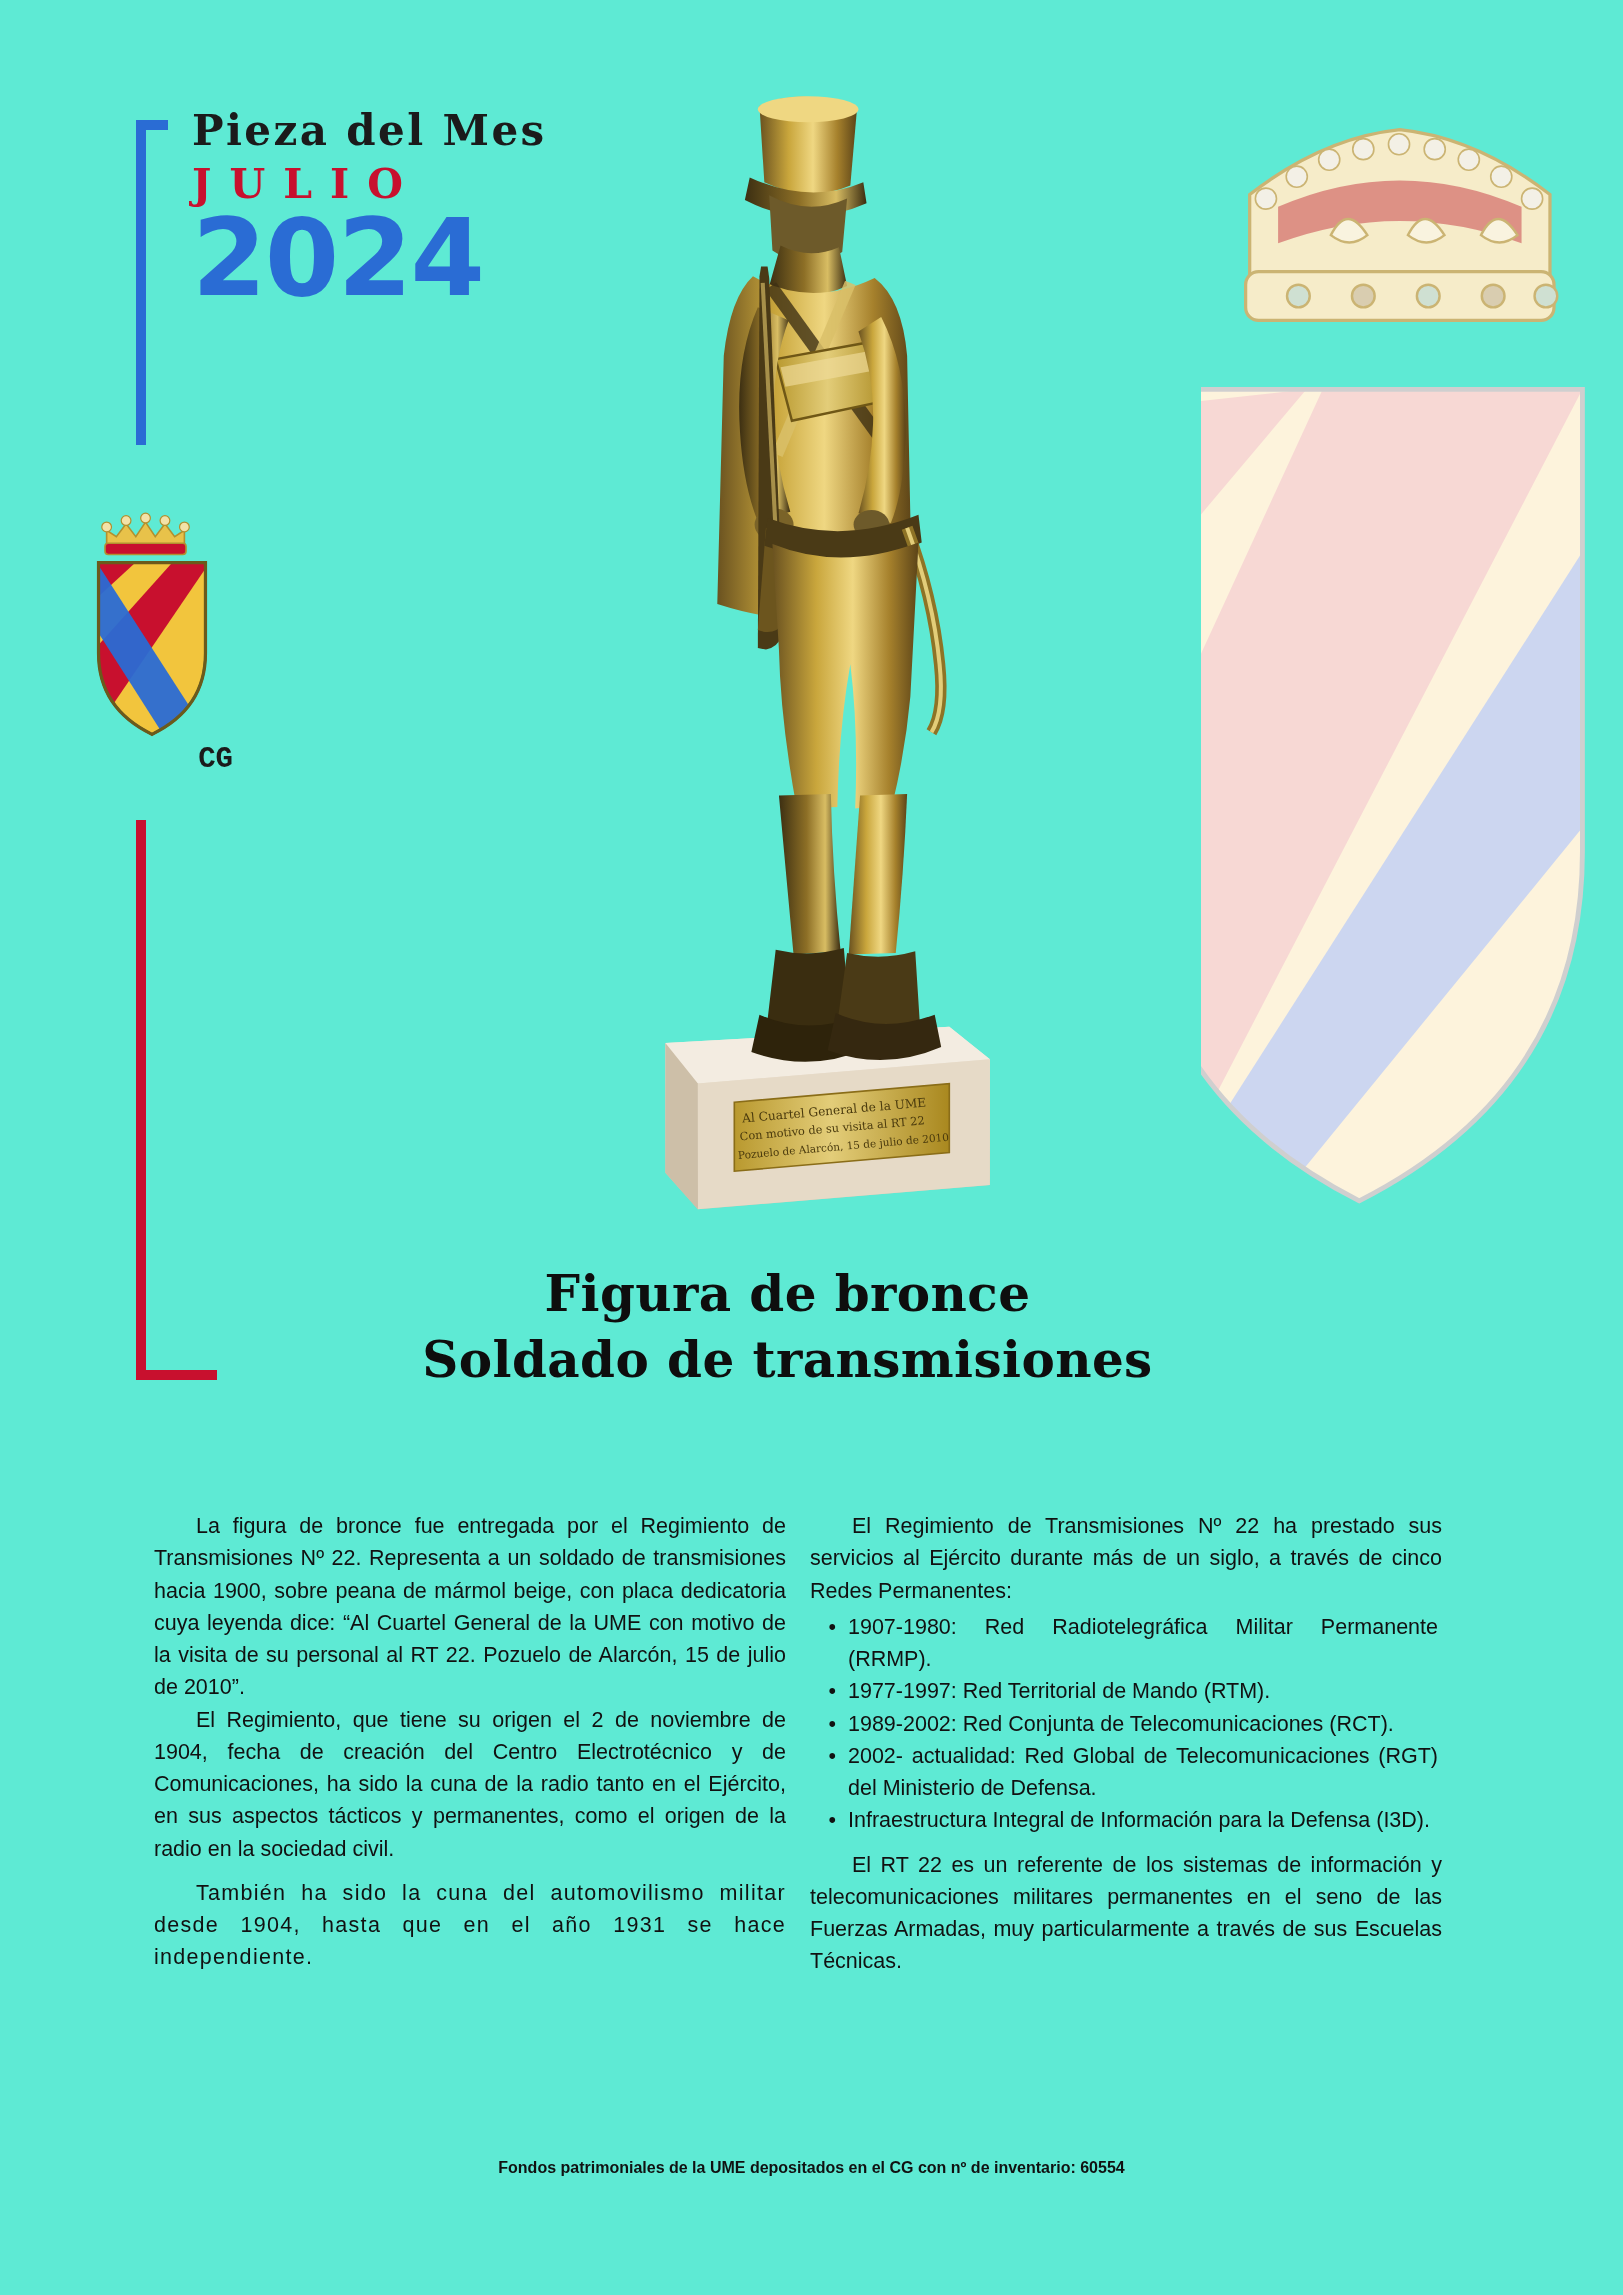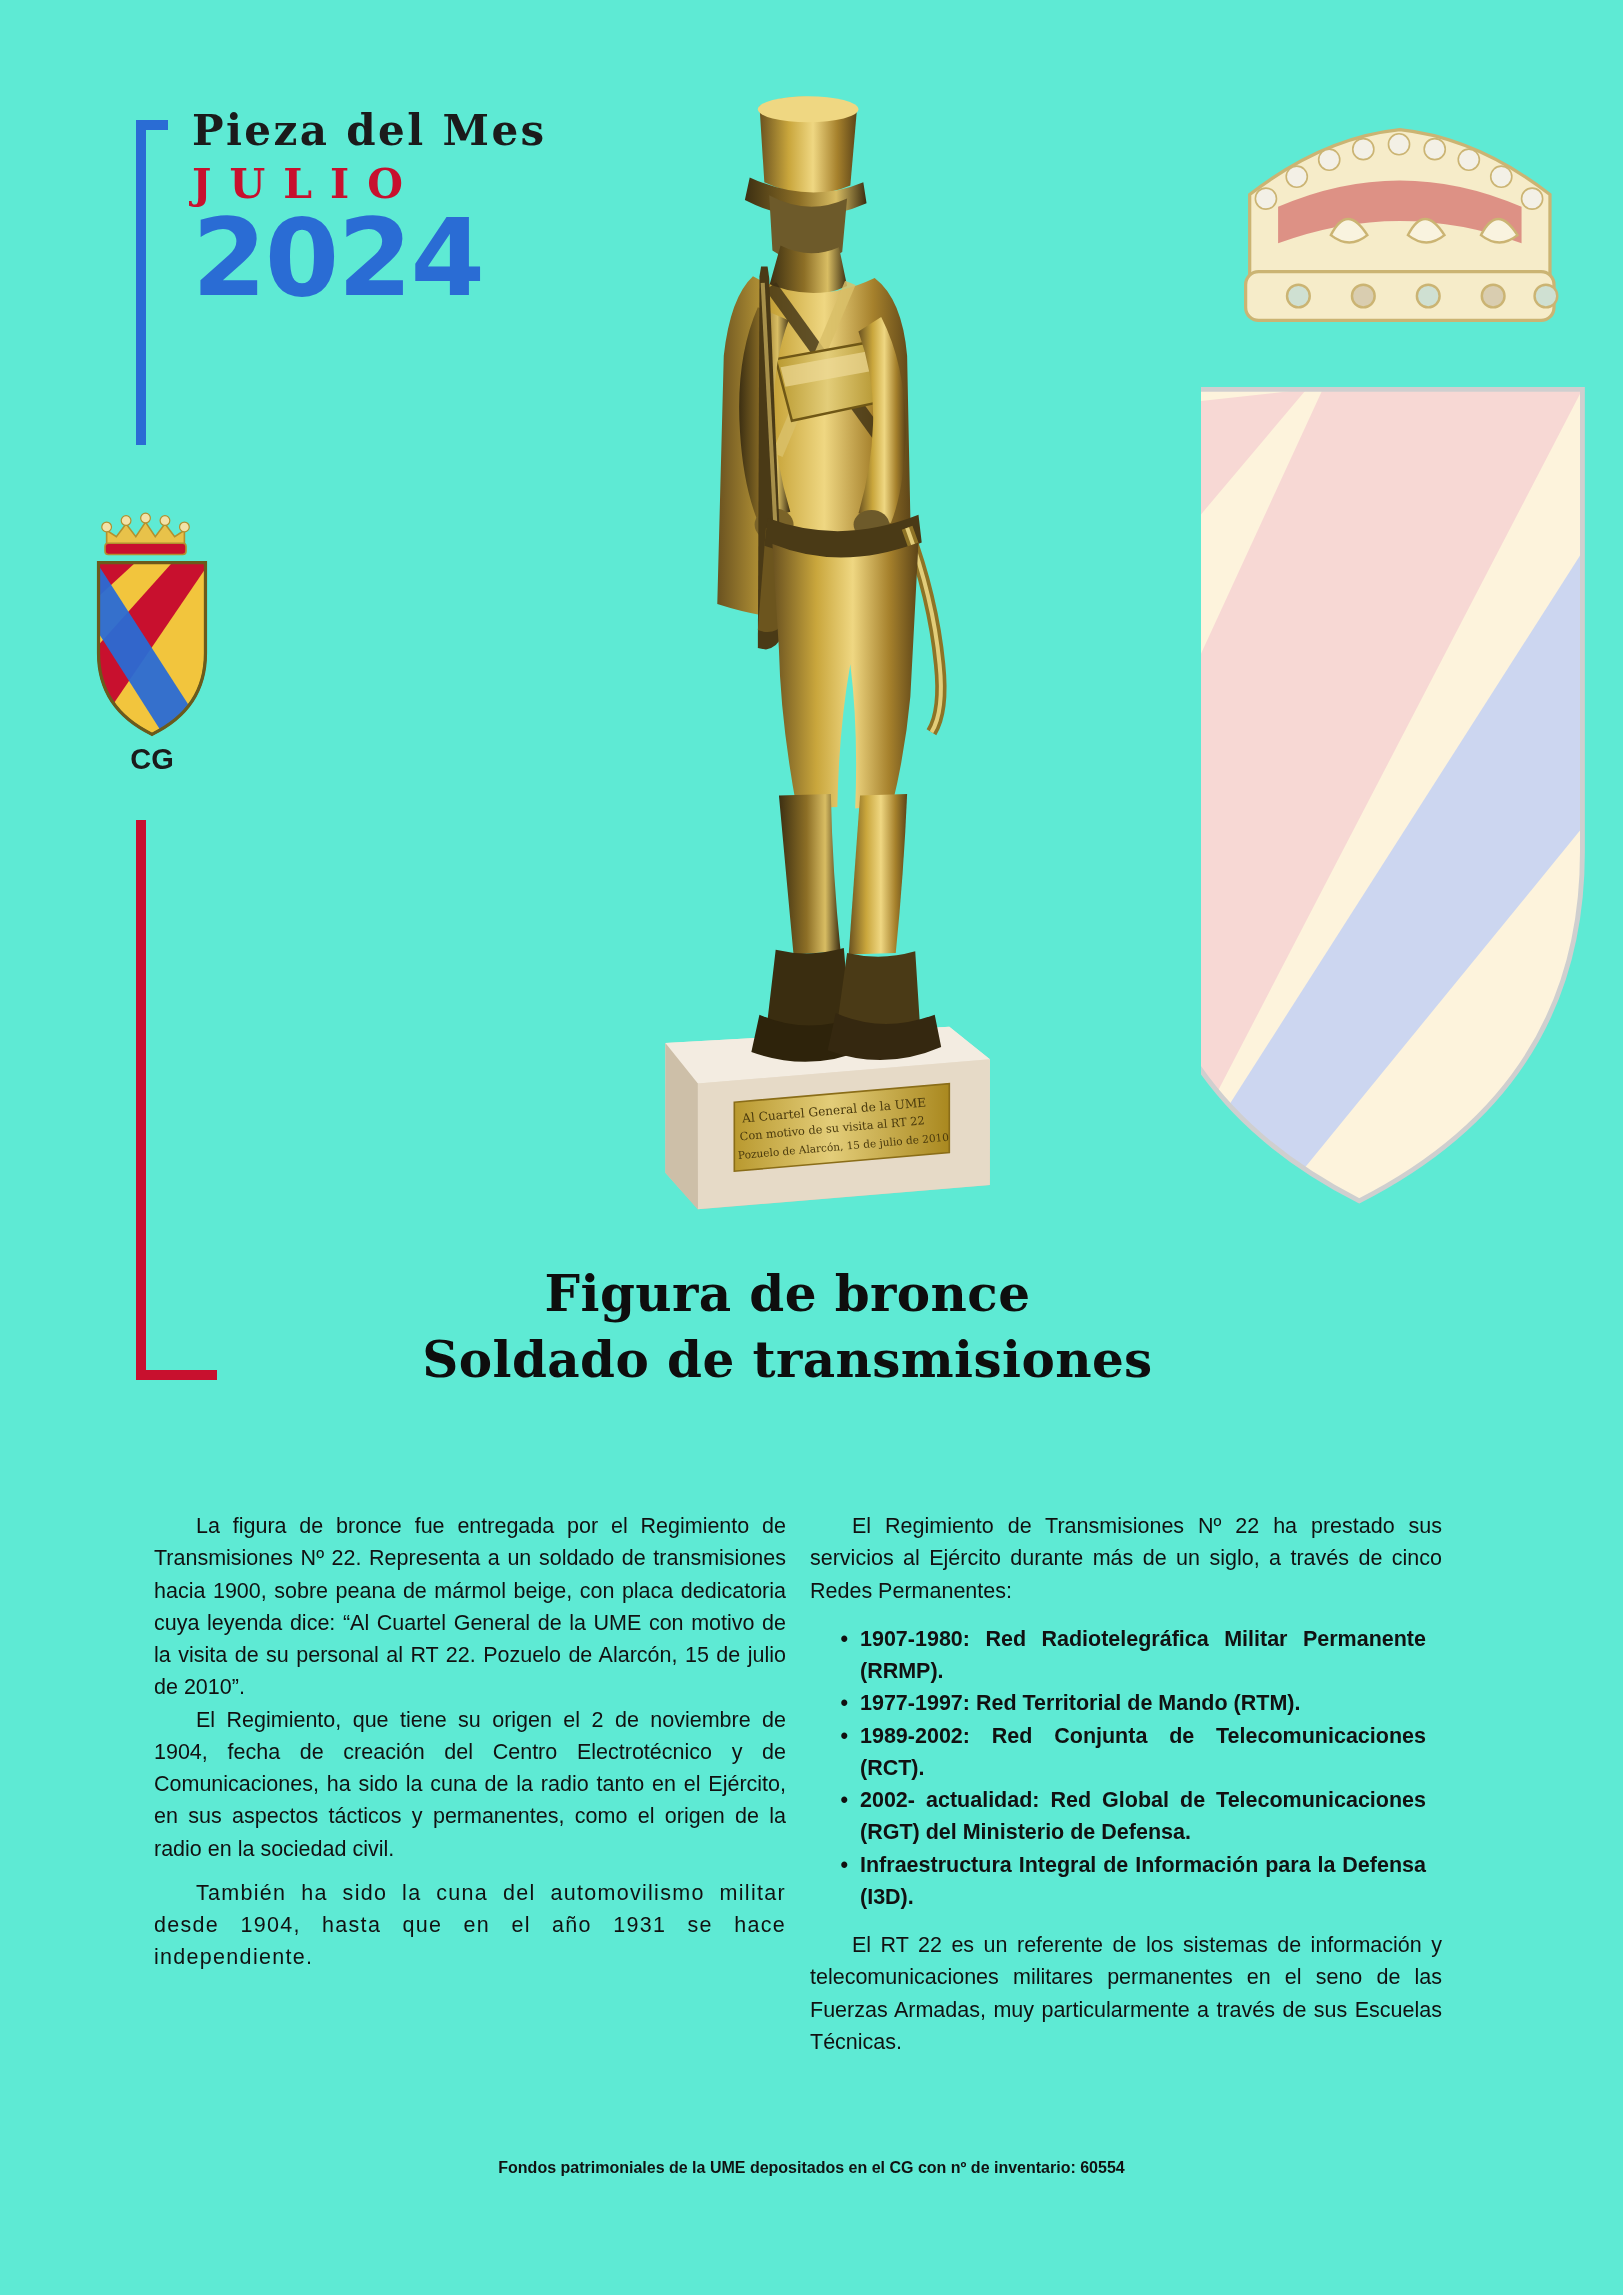--- a/index.html
+++ b/index.html
@@ -65,22 +65,22 @@
     left: 71px;
     top: 491px;
     width: 162px;
     height: 268px;
   }
   .cg-label {
     position: absolute;
     left: 71px;
     top: 743px;
     width: 162px;
-    text-align: center;
-    font-family: Liberation Sans, sans-serif;
+    text-align: right;
+    font-family: Liberation Mono, monospace;
     font-weight: bold;
     font-size: 29px;
     color: #1b1b1b;
   }
 
   
   .red-bracket {
     position: absolute;
     left: 136px;
     top: 820px;
@@ -135,21 +135,21 @@
   .col { width: 632px; }
   .col p {
     font-family: "Liberation Sans", sans-serif;
     font-size: 21.5px;
     line-height: 1.5;
     color: #111111;
     text-align: justify;
   }
   .col p.indent { text-indent: 42px; }
   .col p.gap { margin-top: 12px; }
-  .bullet-list { margin: 16px; padding: 0; list-style: none; font-weight: bold; }
+  .bullet-list { margin: 4px; padding: 0; list-style: none; }
   .bullet-list li {
     font-family: "Liberation Sans", sans-serif;
     font-size: 21.5px;
     line-height: 1.5;
     color: #111111;
     text-align: justify;
     padding-left: 34px;
     position: relative;
   }
   .bullet-list li::before {

